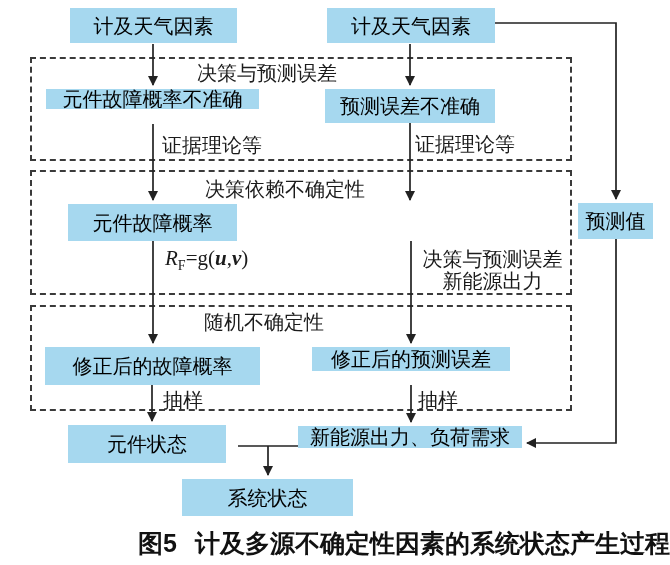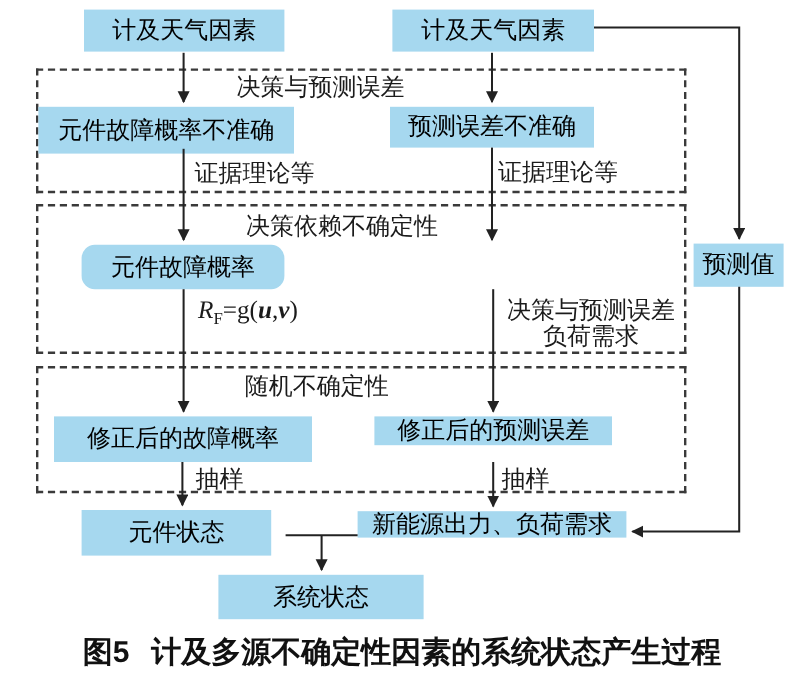--- a/index.html
+++ b/index.html
@@ -43,21 +43,21 @@
   .formula .it{font-style:italic;}
   .formula .bi{font-style:italic;font-weight:bold;}
   .formula sub{font-size:14px;}
   svg.wires{
     position:absolute;left:0;top:0;z-index:4;
     pointer-events:none;
   }
   #caption{
     position:absolute;
     left:0;top:527px;width:670px;
-    text-align:center;
+    text-align:right;
     font-family:"Liberation Sans", sans-serif;
     font-weight:bold;
     font-size:25px;
     color:#111111;
     z-index:2;
   }
   #caption .fig-num{margin-right:18px;}
 </style>
 </head>
 <body>
@@ -68,42 +68,42 @@
   <div class="dashed-box" style="left: 30px; top: 170px; width: 542px; height: 125px; border-color: rgb(58, 58, 58);"></div>
   <div class="dashed-box" style="left: 30px; top: 305px; width: 542px; height: 106px; border-color: rgb(58, 58, 58);"></div>
 
   <div class="group-label" style="left:197px;top:63px;">决策与预测误差</div>
   <div class="group-label" style="left:205px;top:179px;">决策依赖不确定性</div>
   <div class="group-label" style="left:204px;top:312px;">随机不确定性</div>
 
   <div class="node" style="left: 70px; top: 8px; width: 167px; height: 35px; background: rgb(166, 216, 239);">计及天气因素</div>
   <div class="node" style="left: 327px; top: 8px; width: 168px; height: 35px; background: rgb(166, 216, 239);">计及天气因素</div>
 
-  <div class="node" style="left: 32px; top: 89px; width: 213px; height: 39px; background: rgb(166, 216, 239);">元件故障概率不准确</div>
+  <div class="node" style="left: 46px; top: 89px; width: 213px; height: 20px; background: rgb(166, 216, 239);">元件故障概率不准确</div>
   <div class="node" style="left: 325px; top: 89px; width: 170px; height: 34px; background: rgb(166, 216, 239);">预测误差不准确</div>
 
-  <div class="node" style="left: 68px; top: 204px; width: 169px; height: 37px; background: rgb(166, 216, 239); border-radius: 11px;">元件故障概率</div>
+  <div class="node" style="left: 68px; top: 204px; width: 169px; height: 37px; background: rgb(166, 216, 239);">元件故障概率</div>
   <div class="node" style="left: 578px; top: 203px; width: 75px; height: 36px; background: rgb(166, 216, 239);">预测值</div>
 
   <div class="node" style="left: 45px; top: 347px; width: 215px; height: 38px; background: rgb(166, 216, 239);">修正后的故障概率</div>
   <div class="node" style="left: 312px; top: 347px; width: 198px; height: 24px; background: rgb(166, 216, 239);">修正后的预测误差</div>
 
   <div class="node" style="left: 68px; top: 425px; width: 158px; height: 38px; background: rgb(166, 216, 239);">元件状态</div>
   <div class="node" style="left: 298px; top: 426px; width: 224px; height: 22px; background: rgb(166, 216, 239); text-align: center;">新能源出力、负荷需求</div>
 
   <div class="node" style="left: 182px; top: 479px; width: 171px; height: 37px; background: rgb(166, 216, 239);">系统状态</div>
 
   <div class="edge-label" style="left:162px;top:134px;">证据理论等</div>
   <div class="edge-label" style="left:415px;top:133px;">证据理论等</div>
 
   <div class="edge-label formula" style="left:165px;top:246px;"><span class="it">R</span><sub>F</sub><span>=g(</span><span class="bi">u</span><span>,</span><span class="bi">v</span><span>)</span></div>
 
   <div class="edge-label mapping-label" style="left:415px;top:248px;width:155px;">
     <div>决策与预测误差</div>
-    <div>负荷需求</div>
+    <div>新能源出力</div>
   </div>
 
   <div class="edge-label" style="left:163px;top:389px;">抽样</div>
   <div class="edge-label" style="left:418px;top:389px;">抽样</div>
 
   <svg class="wires" width="670" height="565" viewBox="0 0 670 565">
     <defs>
       <marker id="arrow" markerUnits="userSpaceOnUse" markerWidth="13" markerHeight="12" refX="9" refY="5" orient="auto">
         <path d="M0,0 L10,5 L0,10 Z" fill="#222222"></path>
       </marker>

